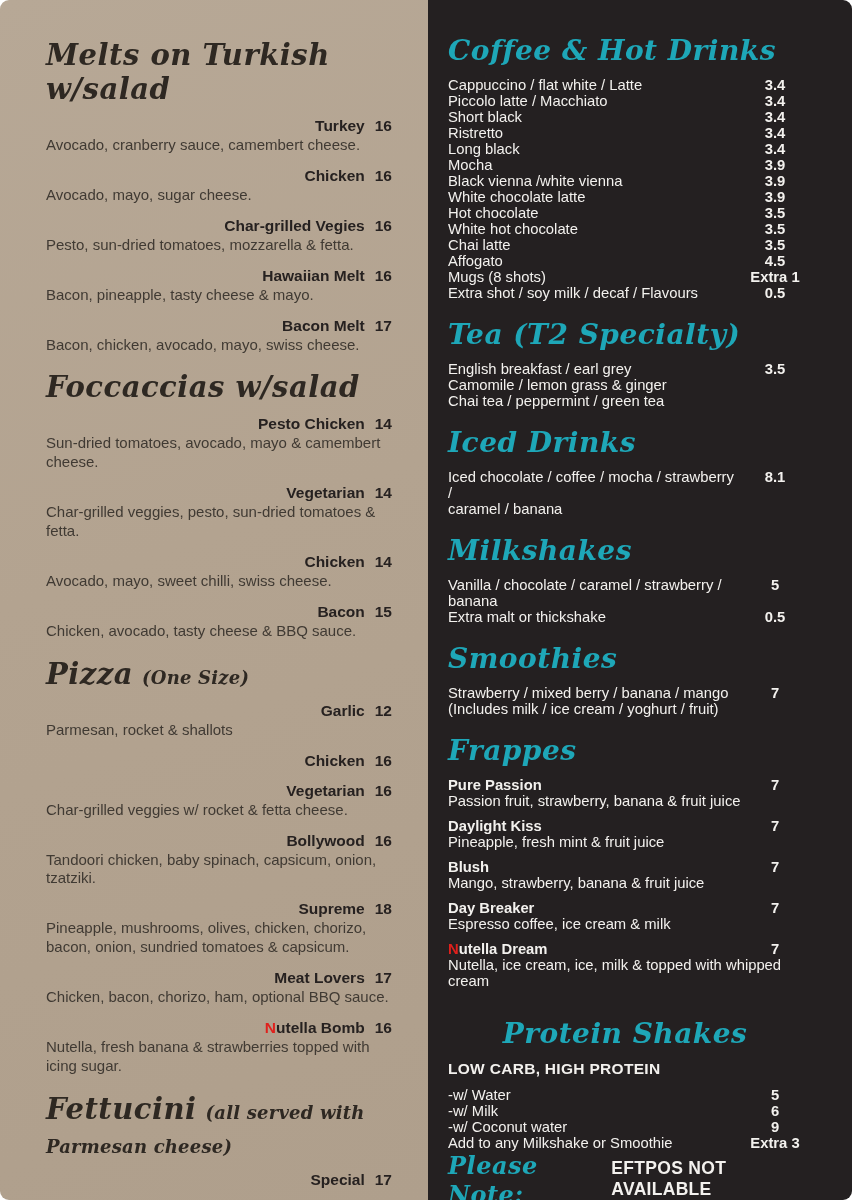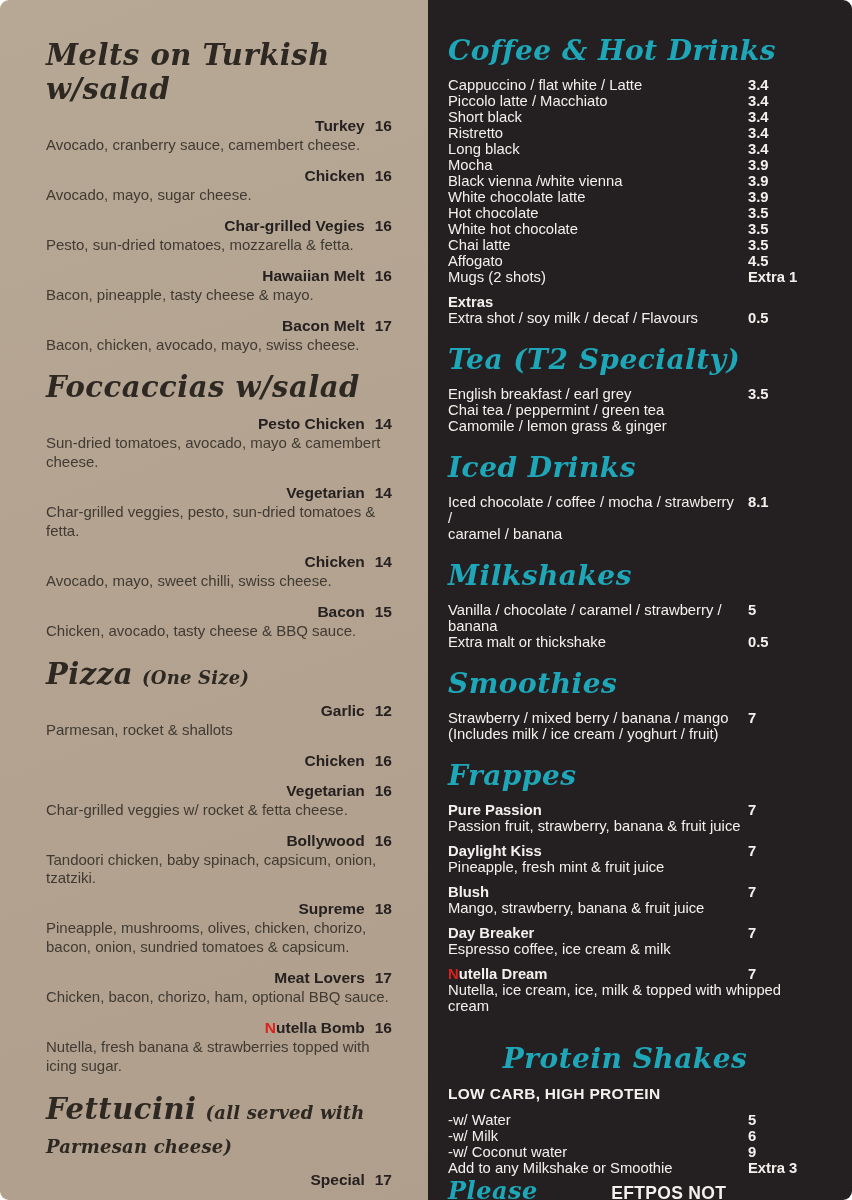--- a/index.html
+++ b/index.html
@@ -42,21 +42,21 @@
   .r-heading {
     font-family:"DejaVu Serif", serif; font-style:italic; font-weight:bold;
     font-size:28px; color:#1ea7b8; letter-spacing:0.5px;
     margin:17px 0 10px;
   }
   .r-section:first-child .r-heading { margin-top:0; }
   .r-section.big-gap .r-heading { margin-top:28px;text-align:center; }
   .r-subtitle { font-weight:bold; font-size:15.5px; letter-spacing:0.3px; margin:0 0 9px; }
   .r-row { display:flex; align-items:baseline; font-size:14.8px; line-height:16px; }
   .r-text { flex:1; }
-  .r-price { min-width:54px; text-align:left; font-weight:bold; white-space:nowrap; margin-left:8px; }
+  .r-price { min-width:54px; text-align:center; font-weight:bold; white-space:nowrap; margin-left:8px; }
   .r-row.bold .r-text { font-weight:bold; }
   .r-row.gap { margin-top:9px; }
 
   
   .note { margin-top:auto; }
   .note-line1 { display:flex; align-items:baseline; }
   .note-label {
     font-family:"DejaVu Serif", serif; font-style:italic; font-weight:bold;
     font-size:24px; color:#1ea7b8; margin-right:12px; letter-spacing:0.5px;
   }
@@ -250,42 +250,39 @@
           </div>
           <div class="r-row">
             <span class="r-text">Chai latte</span>
             <span class="r-price">3.5</span>
           </div>
           <div class="r-row">
             <span class="r-text">Affogato</span>
             <span class="r-price">4.5</span>
           </div>
           <div class="r-row">
-            <span class="r-text">Mugs (2 shots)</span>
+            <span class="r-text">Mugs (8 shots)</span>
             <span class="r-price">Extra 1</span>
-          </div>
-          <div class="r-row bold gap">
-            <span class="r-text">Extras</span>
           </div>
           <div class="r-row">
             <span class="r-text">Extra shot / soy milk / decaf / Flavours</span>
             <span class="r-price">0.5</span>
           </div>
         </div>
         <div class="r-section">
           <div class="r-heading">Tea (T2 Specialty)</div>
           <div class="r-row">
             <span class="r-text">English breakfast / earl grey</span>
             <span class="r-price">3.5</span>
           </div>
           <div class="r-row">
+            <span class="r-text">Camomile / lemon grass &amp; ginger</span>
+          </div>
+          <div class="r-row">
             <span class="r-text">Chai tea / peppermint / green tea</span>
-          </div>
-          <div class="r-row">
-            <span class="r-text">Camomile / lemon grass &amp; ginger</span>
           </div>
         </div>
         <div class="r-section">
           <div class="r-heading">Iced Drinks</div>
           <div class="r-row">
             <span class="r-text">Iced chocolate / coffee / mocha / strawberry /</span>
             <span class="r-price">8.1</span>
           </div>
           <div class="r-row">
             <span class="r-text">caramel / banana</span>

